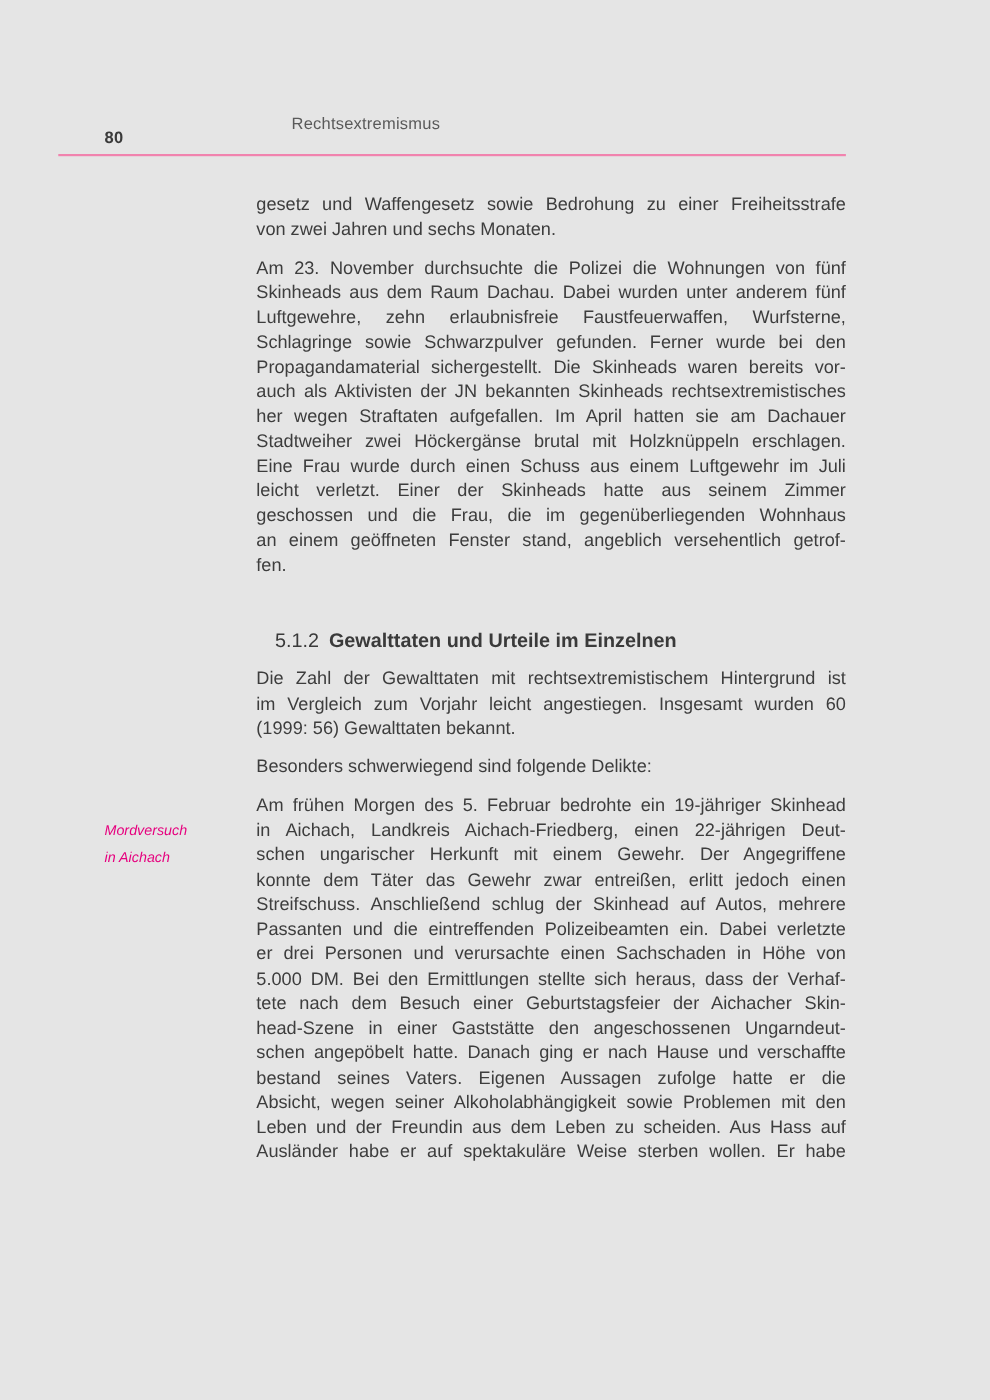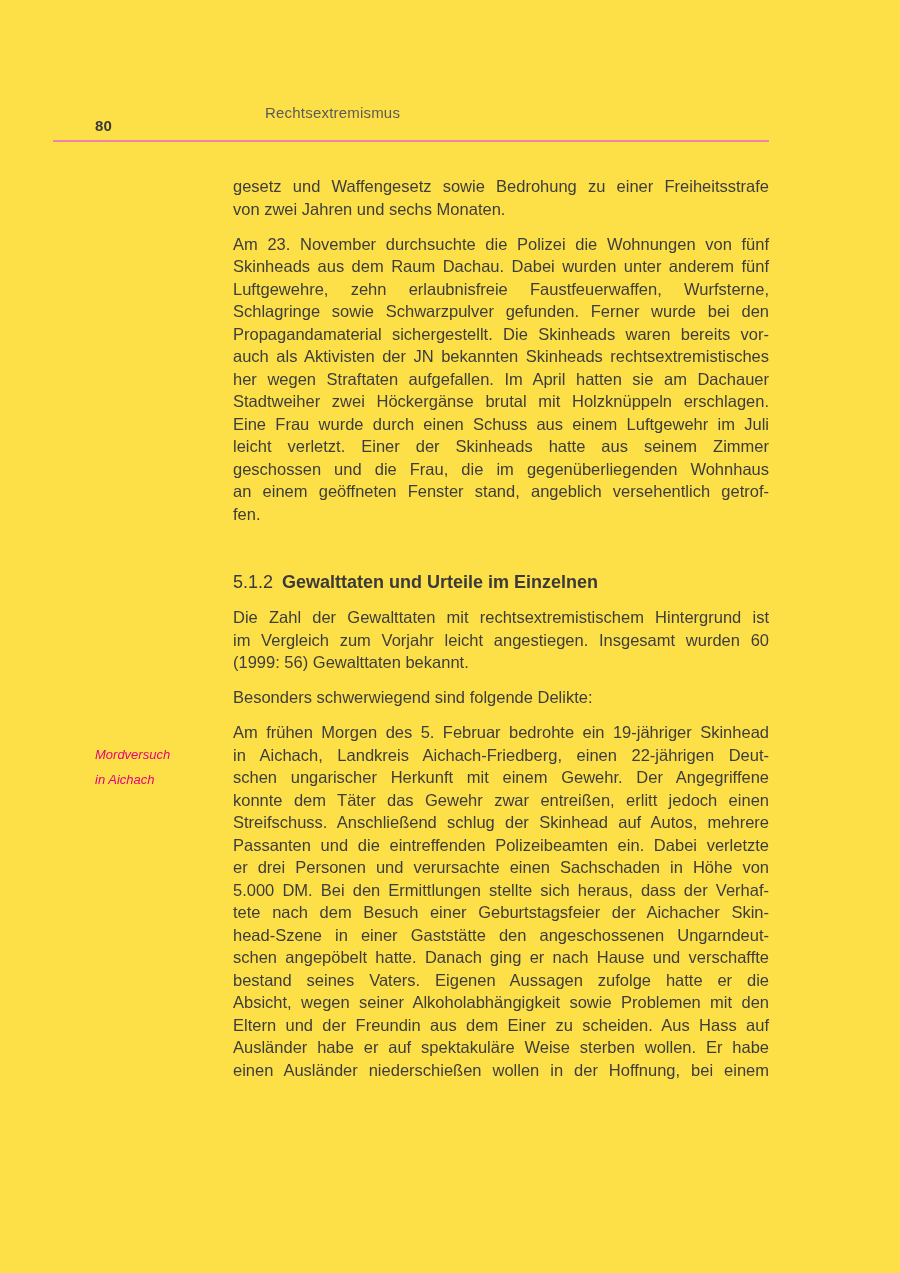--- a/index.html
+++ b/index.html
@@ -4,21 +4,21 @@
 <style>
   html, body {
     margin: 0;
     padding: 0;
     background: #ffffff;
   }
   .page {
     position: relative;
     width: 900px;
     height: 1273px;
-    background: #fde047;
+    background: #e5e5e5;
     font-family: "Liberation Sans", sans-serif;
     overflow: hidden;
   }
   .page-number {
     position: absolute;
     left: 95px;
     top: 117px;
     font-size: 15px;
     font-weight: 700;
     color: #3a3a3a;
@@ -57,21 +57,21 @@
   .para { margin: 0; }
   .line {
     text-align: justify;
     text-align-last: justify;
     white-space: normal;
   }
   .line.last {
     text-align-last: left;
   }
   .heading {
-    margin: 33px 0 0 0;
+    margin: 33px 0 0 17px;
     font-size: 18px;
     line-height: 23px;
     color: #3a3a3a;
     white-space: nowrap;
   }
   .h-num {
     font-weight: 400;
     margin-right: 9px;
   }
   .h-title {
@@ -137,18 +137,17 @@
         <div class="line">konnte dem Täter das Gewehr zwar entreißen, erlitt jedoch einen</div>
         <div class="line">Streifschuss. Anschließend schlug der Skinhead auf Autos, mehrere</div>
         <div class="line">Passanten und die eintreffenden Polizeibeamten ein. Dabei verletzte</div>
         <div class="line">er drei Personen und verursachte einen Sachschaden in Höhe von</div>
         <div class="line">5.000 DM. Bei den Ermittlungen stellte sich heraus, dass der Verhaf-</div>
         <div class="line">tete nach dem Besuch einer Geburtstagsfeier der Aichacher Skin-</div>
         <div class="line">head-Szene in einer Gaststätte den angeschossenen Ungarndeut-</div>
         <div class="line">schen angepöbelt hatte. Danach ging er nach Hause und verschaffte</div>
         <div class="line">bestand seines Vaters. Eigenen Aussagen zufolge hatte er die</div>
         <div class="line">Absicht, wegen seiner Alkoholabhängigkeit sowie Problemen mit den</div>
-        <div class="line">Eltern und der Freundin aus dem Einer zu scheiden. Aus Hass auf</div>
+        <div class="line">Leben und der Freundin aus dem Leben zu scheiden. Aus Hass auf</div>
         <div class="line">Ausländer habe er auf spektakuläre Weise sterben wollen. Er habe</div>
-        <div class="line">einen Ausländer niederschießen wollen in der Hoffnung, bei einem</div>
       </div>
     </div>
 </div>
 
 </body></html>

